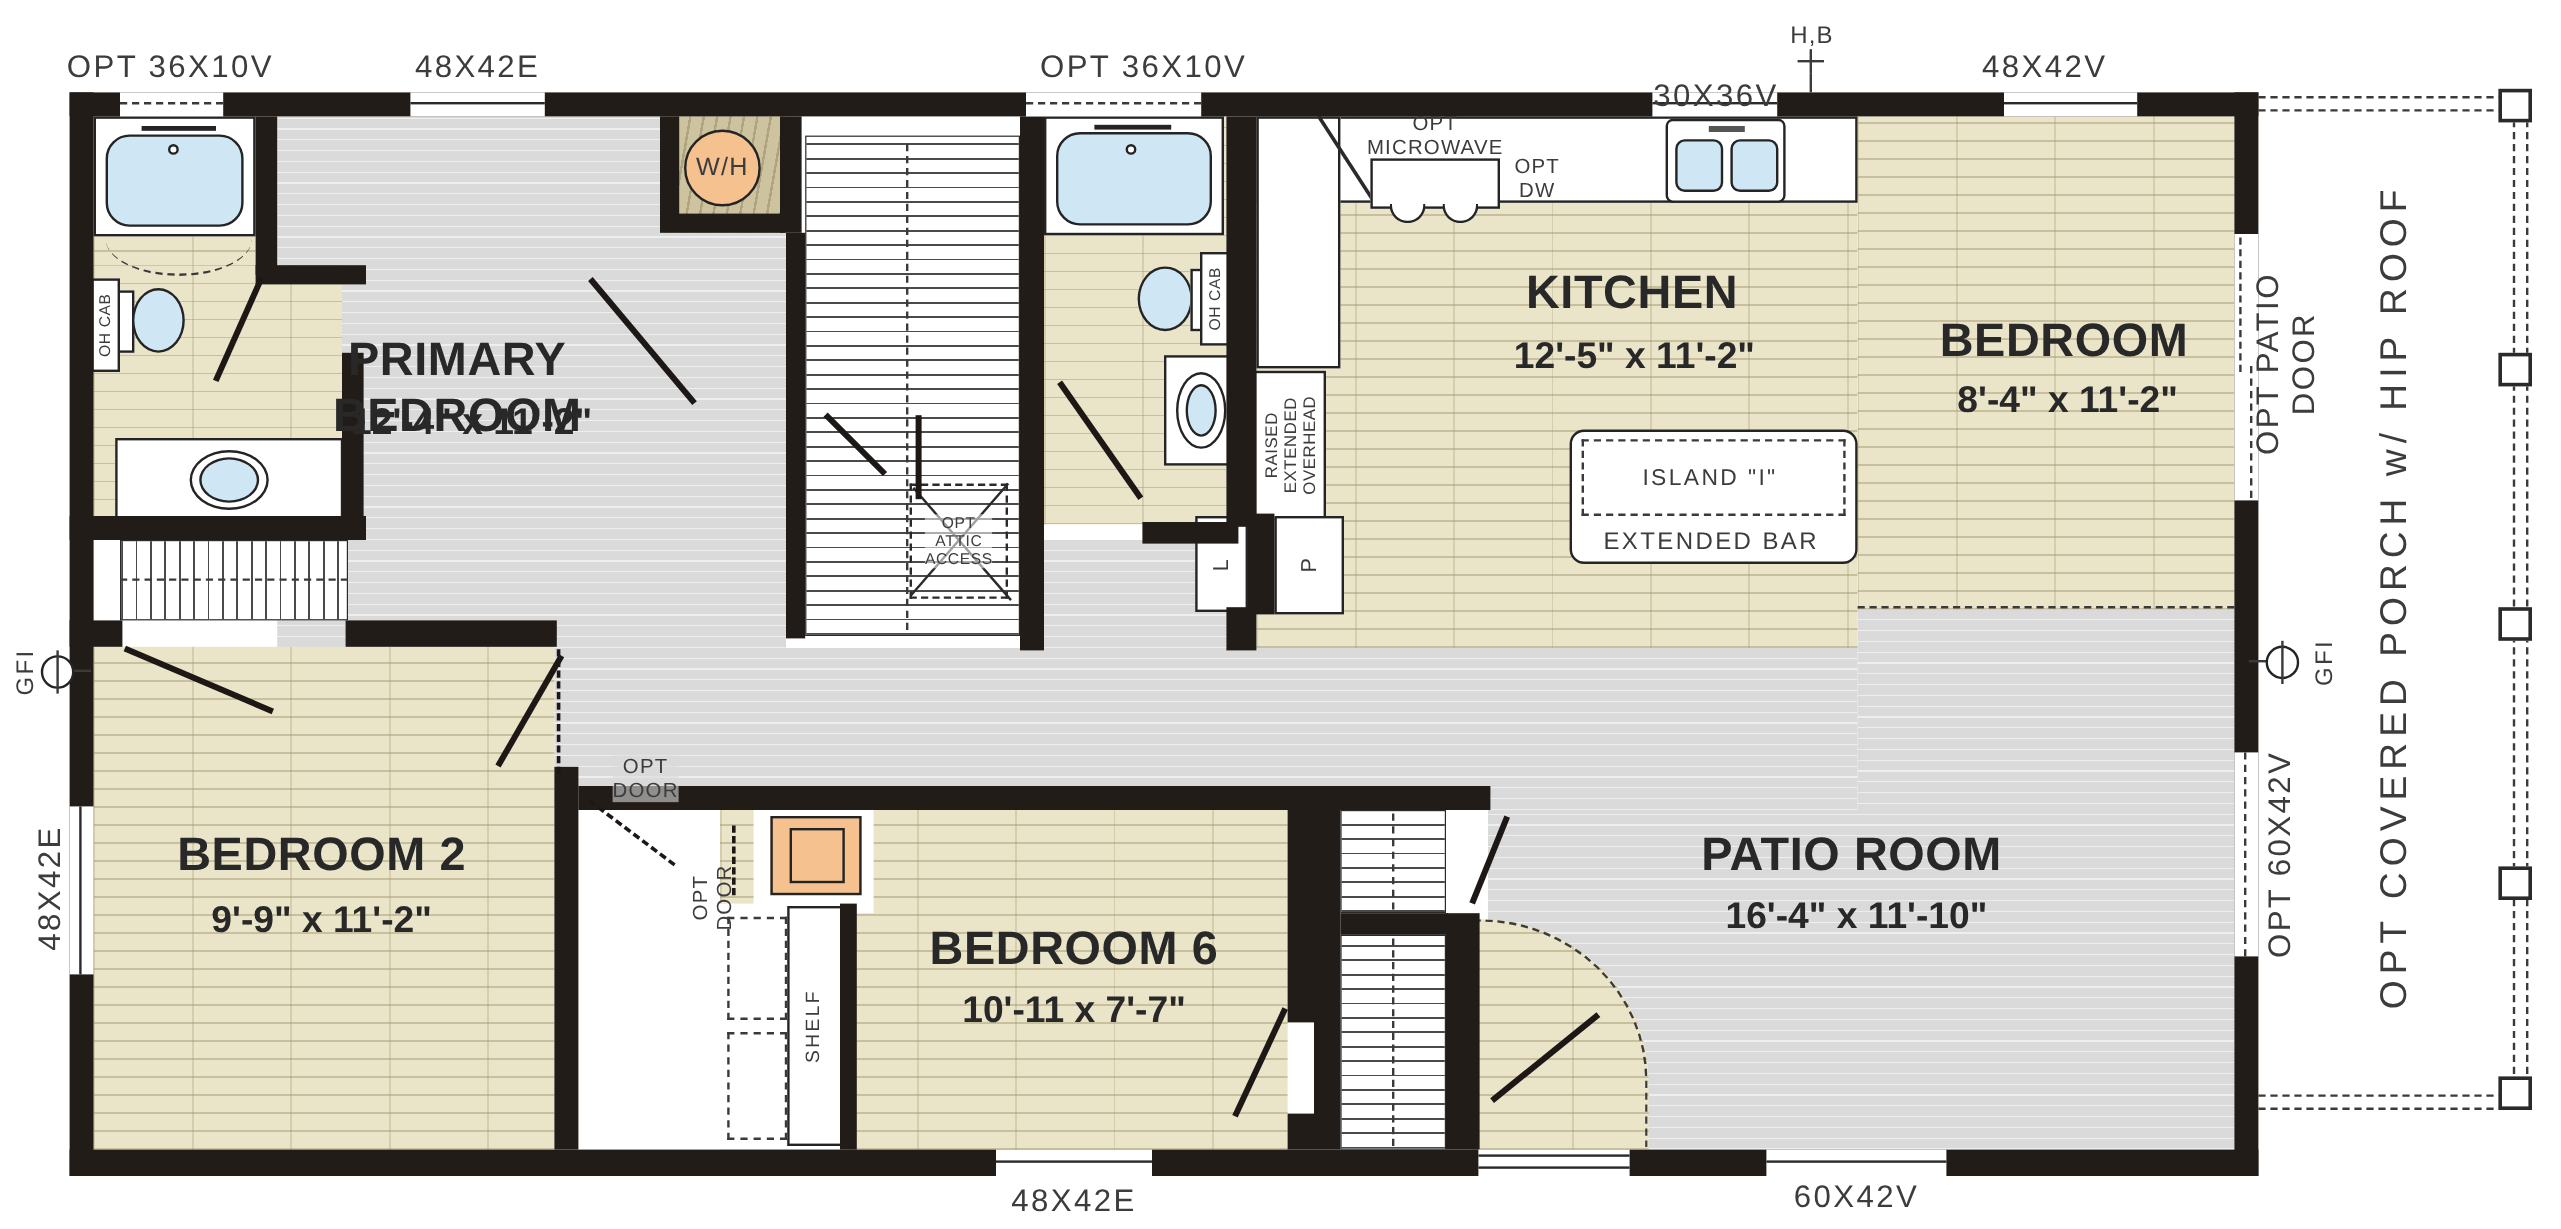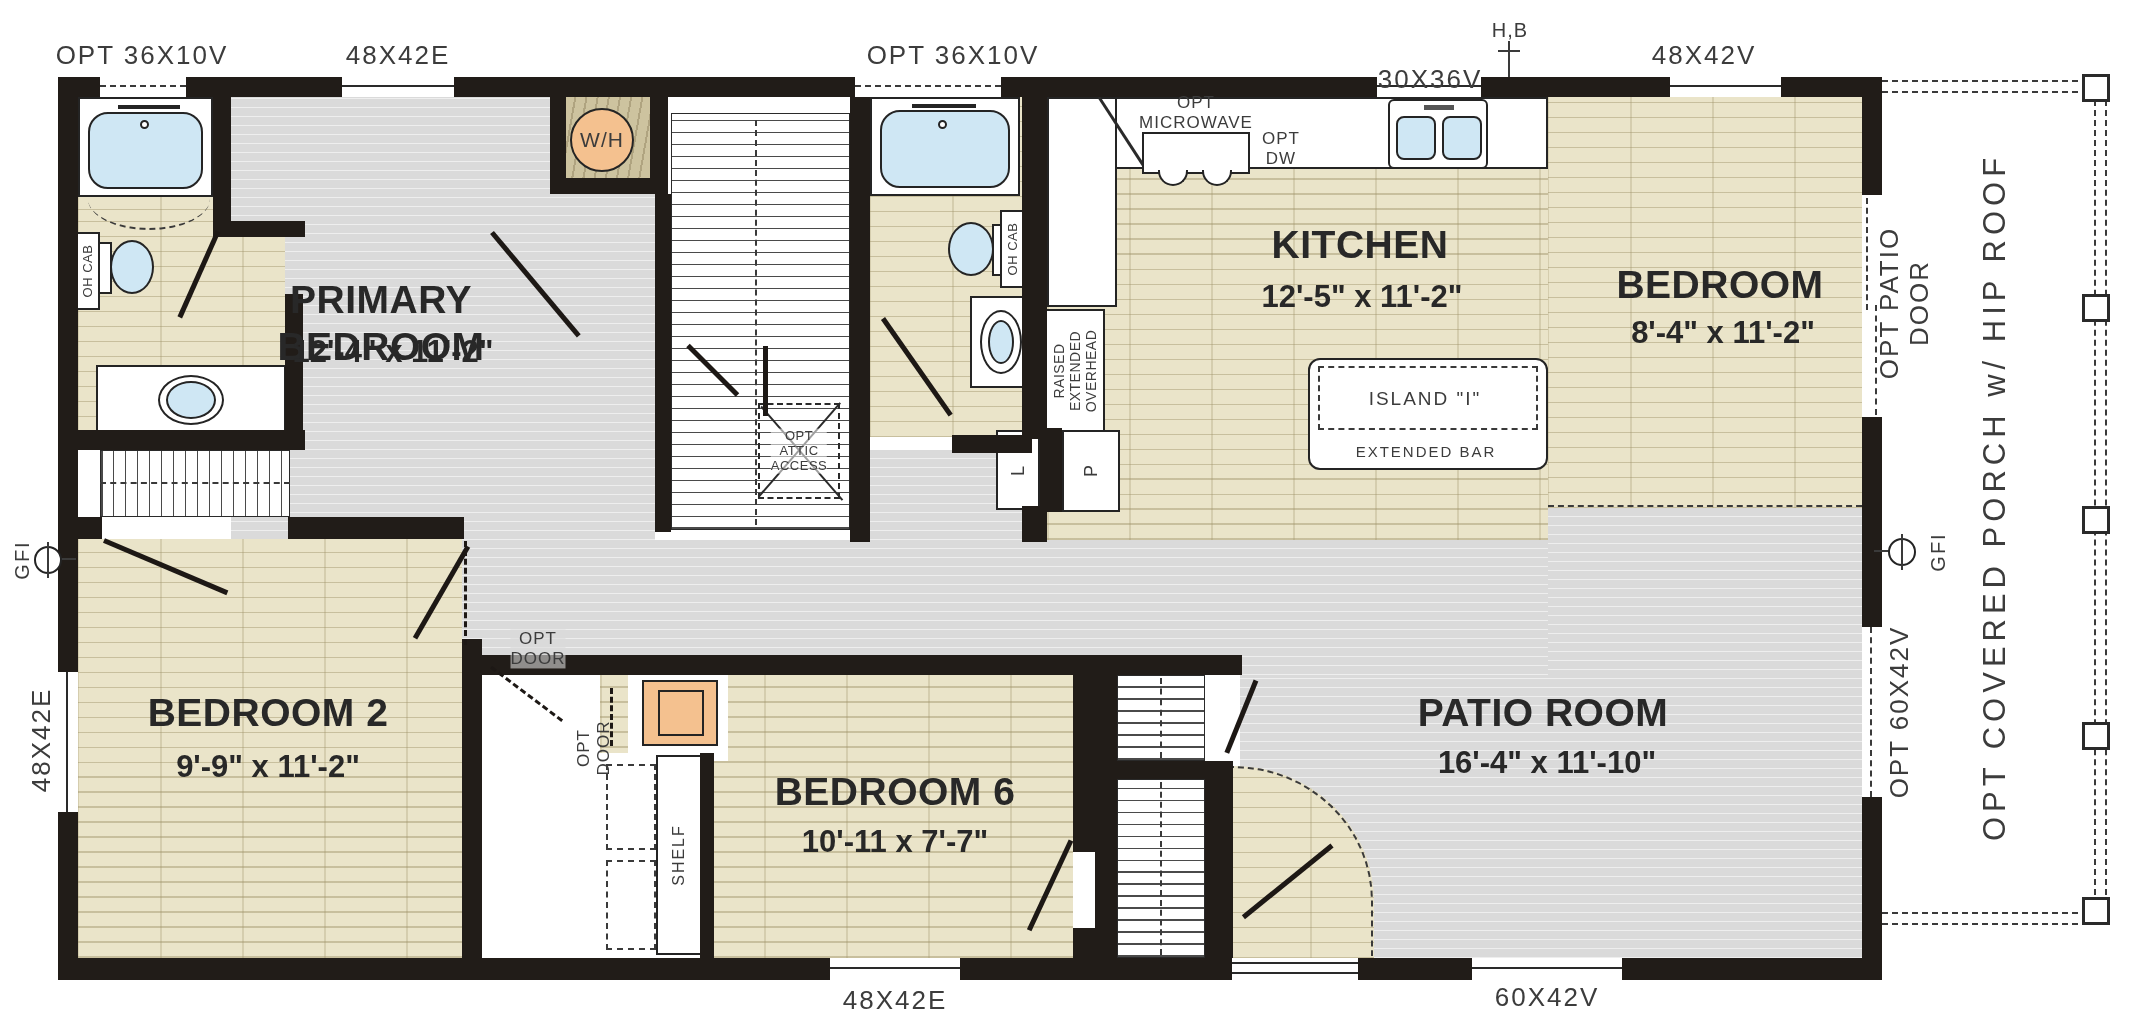--- a/index.html
+++ b/index.html
@@ -244,21 +244,21 @@
 <div class="room-dim" style="left:1547px;top:763px;">16'-4" x 11'-10"</div>
 
 <div class="lbl" style="left:602px;top:140px;font-size:21px;letter-spacing:1px;">W/H</div>
 <div class="lbl v tiny" style="left:88px;top:271px;">OH CAB</div>
 <div class="lbl v tiny" style="left:1013px;top:249px;">OH CAB</div>
 <div class="lbl small" style="left:1196px;top:113px;">OPT
 MICROWAVE</div>
 <div class="lbl small" style="left:1281px;top:149px;">OPT
 DW</div>
 <div class="lbl" style="left:1425px;top:399px;font-size:19px;">ISLAND "I"</div>
-<div class="lbl" style="left:1426px;top:452px;font-size:15px;">EXTENDED BAR</div>
+<div class="lbl" style="left:1426px;top:452px;font-size:20px;">EXTENDED BAR</div>
 <div class="lbl v tiny" style="left:1075px;top:371px;font-size:14px;">RAISED
 EXTENDED
 OVERHEAD</div>
 <div class="lbl tiny" style="left:799px;top:451px;background:rgba(255,255,255,.55);">OPT
 ATTIC
 ACCESS</div>
 <div class="lbl small" style="left:538px;top:649px;background:rgba(218,218,218,.6);">OPT
 DOOR</div>
 <div class="lbl small v" style="left:594px;top:748px;">OPT
 DOOR</div>

